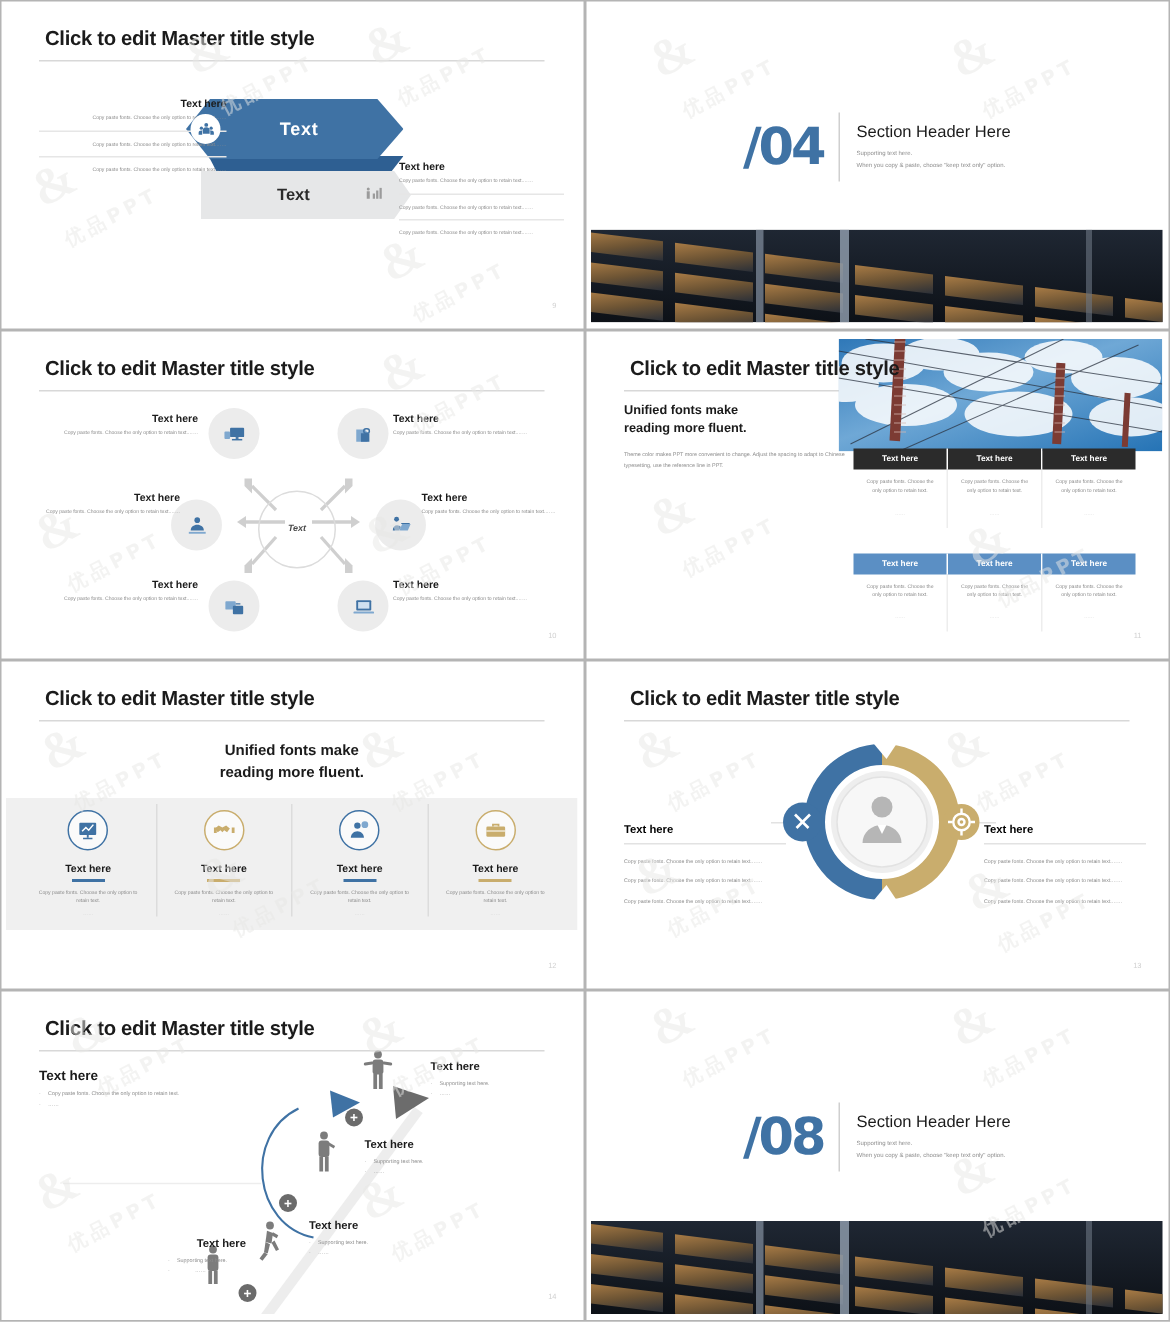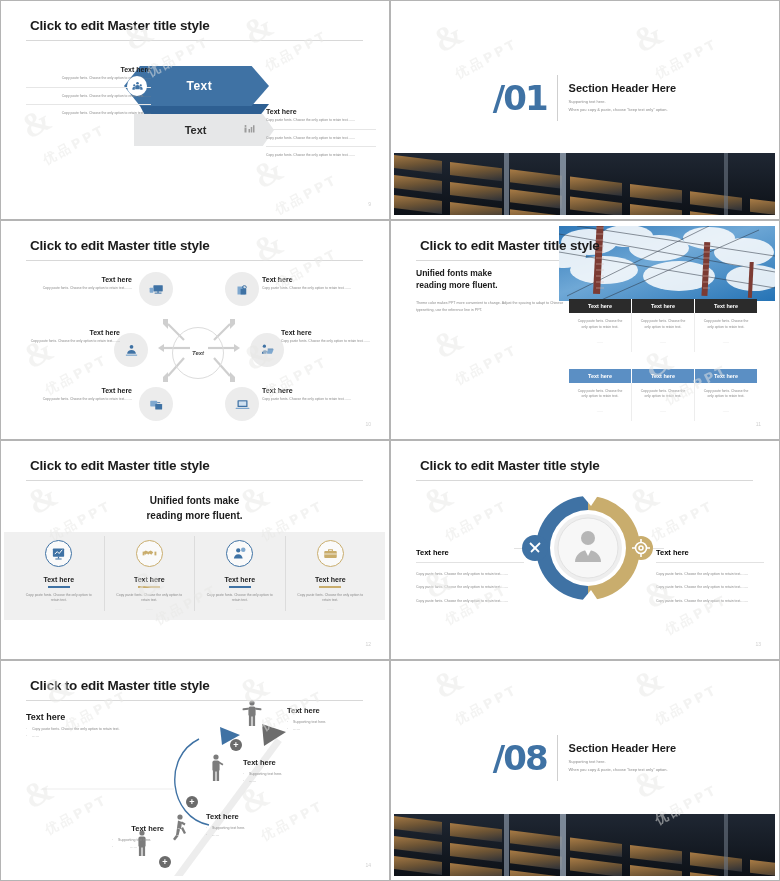--- a/index.html
+++ b/index.html
@@ -125,21 +125,21 @@
     display:flex; align-items:center; justify-content:center; gap:0;
     z-index:3;
   }
   .sec-num{
     font-size:34px; font-weight:700; color:#3f72a4;
     font-family:"DejaVu Sans", sans-serif;
     letter-spacing:-2px; line-height:1;
     padding-right:10px;
   }
   .sec-bar{ width:1px; height:46px; background:#cfcfcf; margin-right:11px;}
-  .sec-txt h3{ font-size:11px; font-weight:700; color:#1b1b1b; margin-bottom:4px;}
+  .sec-txt h3{ font-size:11px; font-weight:400; color:#1b1b1b; margin-bottom:4px;}
   .sec-txt p{ font-size:4px; color:#8c8c8c; line-height:1.9;}
   .photo{
     position:absolute; left:0; right:0; bottom:0; height:62px;
     overflow:hidden;
     z-index:2;
   }
 
   
   .hub{
     position:absolute; left:168px; top:103px; width:52px; height:52px;
@@ -304,21 +304,21 @@
 
   <div class="slide">
     <div class="slide-inner">
       <div class="wm">
         <span style="left:40px;top:14px;">&amp;</span>
           <span class="s" style="left:58px;top:46px;">优品PPT</span>
         <span style="left:240px;top:14px;">&amp;</span>
           <span class="s" style="left:258px;top:46px;">优品PPT</span>
       </div>
       <div class="sec-wrap">
-        <div class="sec-num">/01</div>
+        <div class="sec-num">/04</div>
         <div class="sec-bar"></div>
         <div class="sec-txt">
           <h3>Section Header Here</h3>
           <p>Supporting text here.</p>
           <p>When you copy &amp; paste, choose "keep text only" option.</p>
         </div>
       </div>
       <div class="photo">
         <svg width="390" height="62" viewBox="0 0 390 62" preserveAspectRatio="none">
           <defs>

